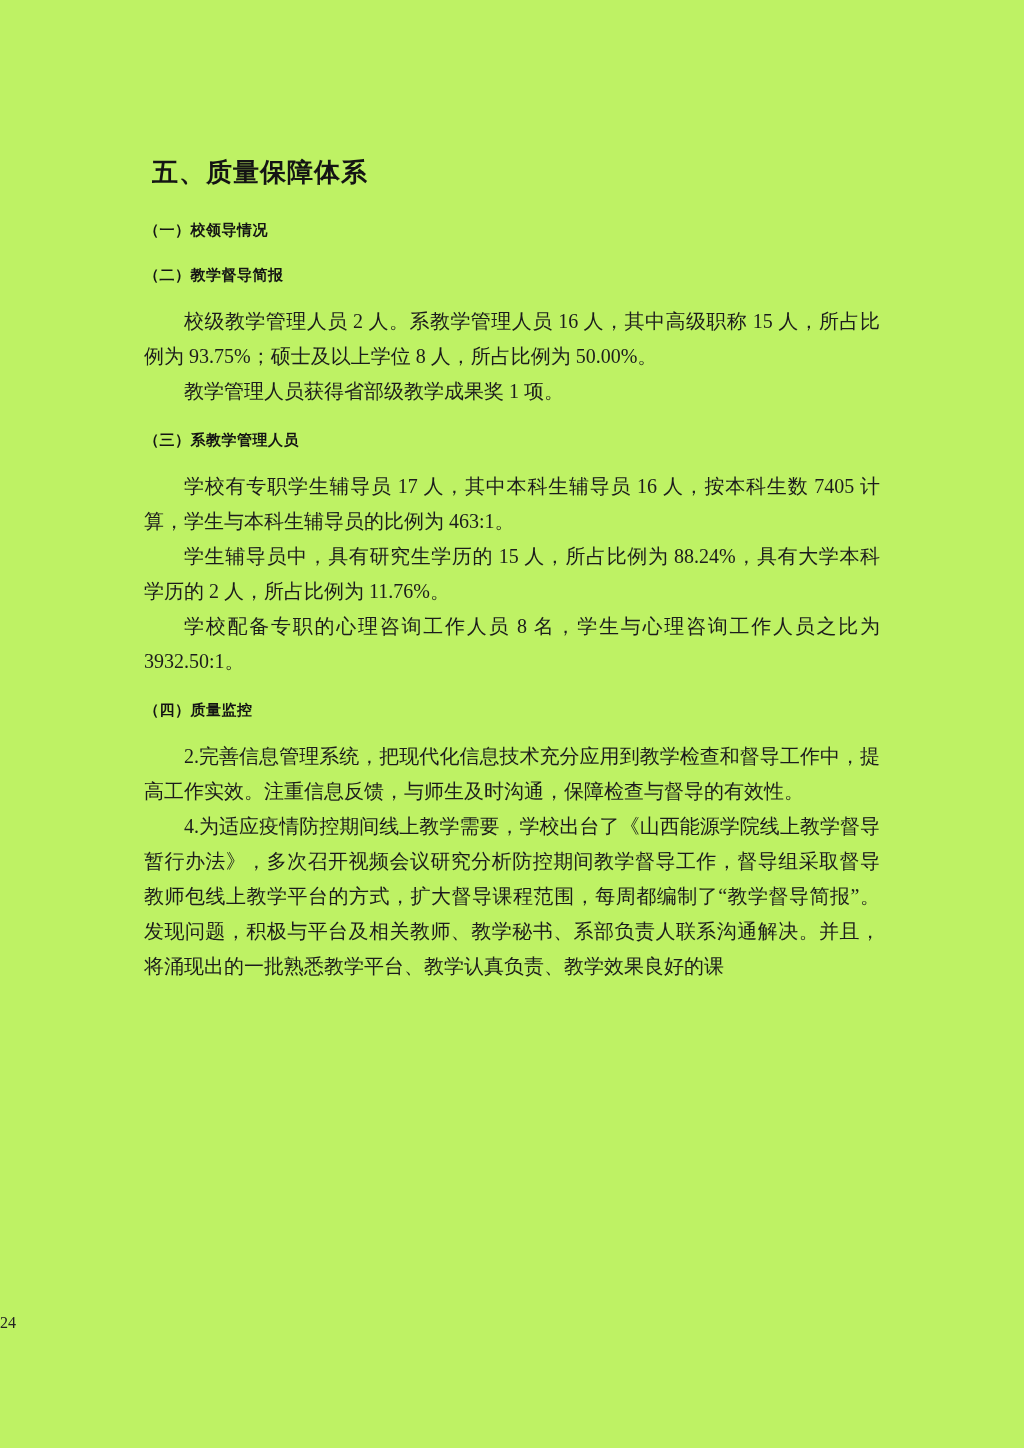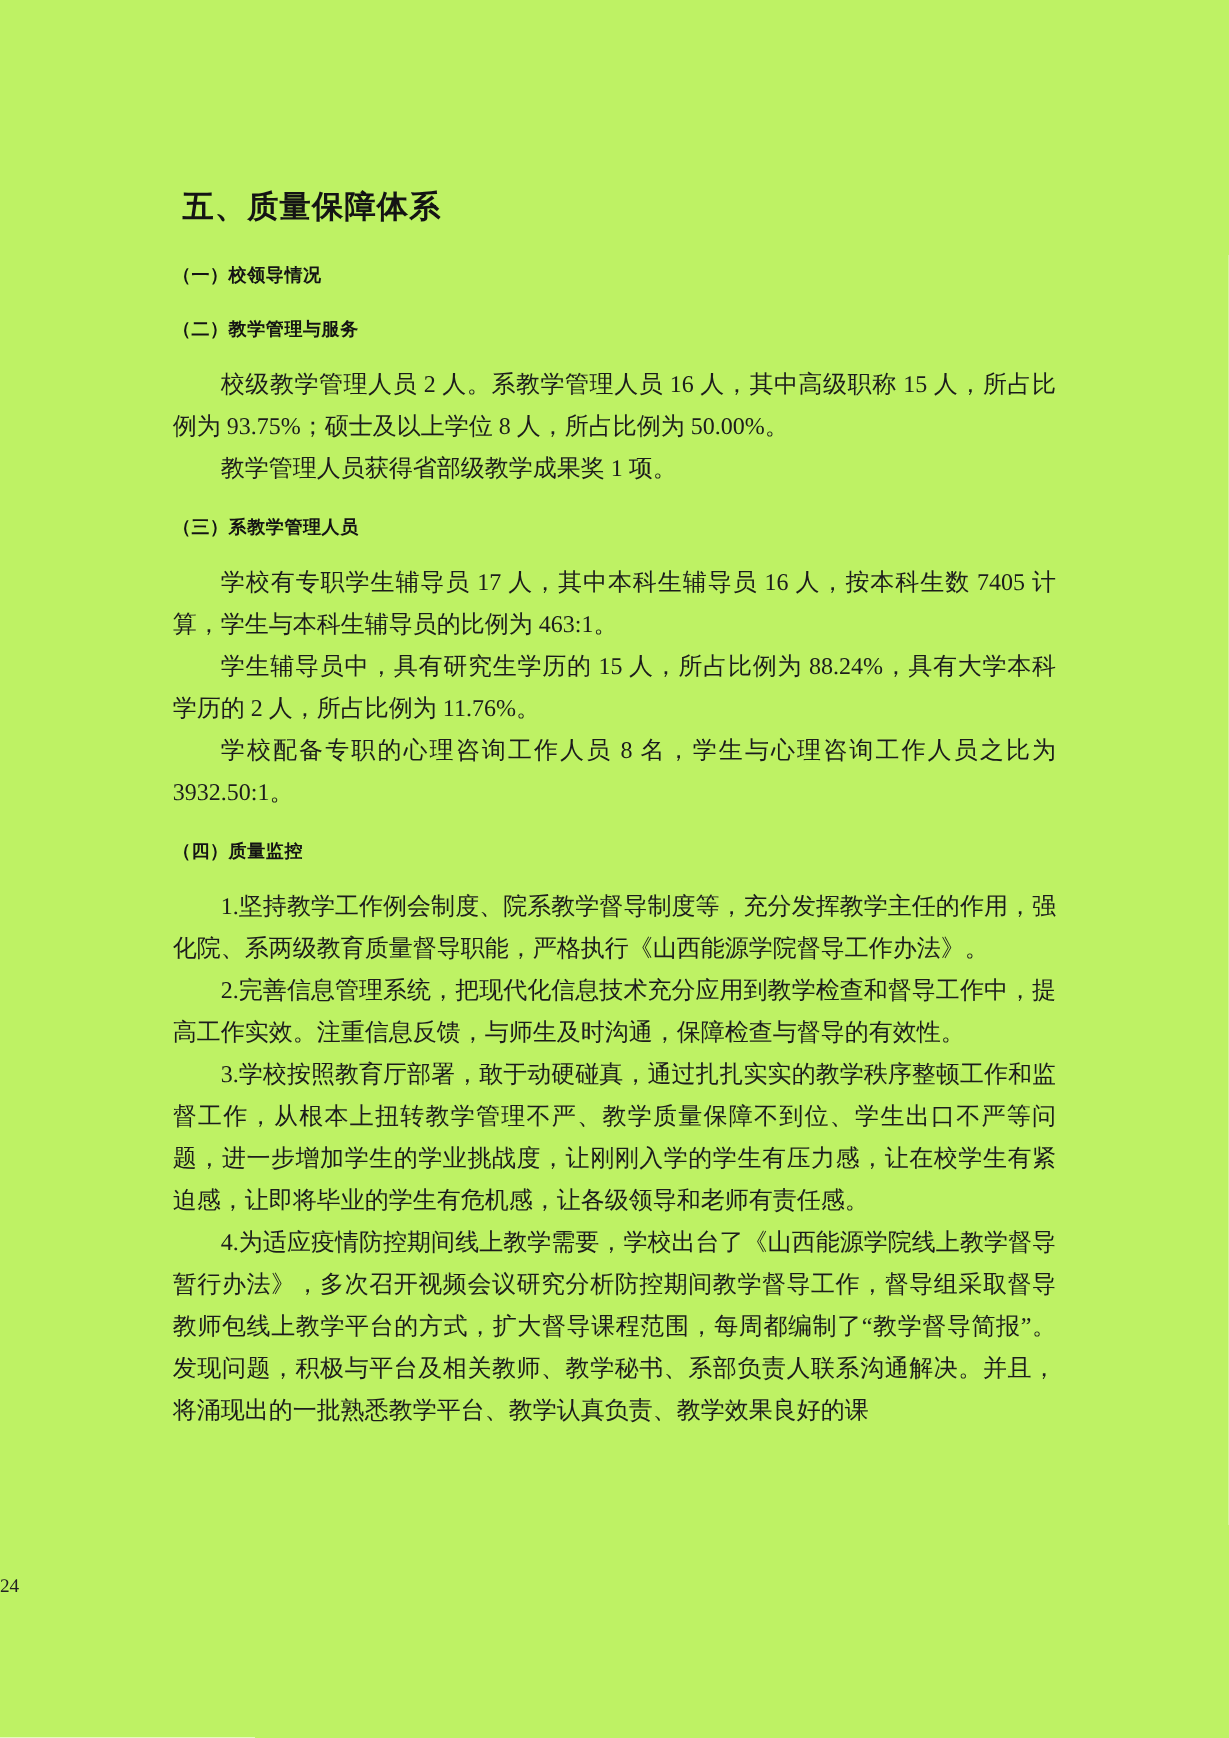--- a/index.html
+++ b/index.html
@@ -66,36 +66,34 @@
 <div class="page">
   <div class="content">
 
     <h1 class="doc-title">五、质量保障体系</h1>
 
     <section>
       <h2 class="sec-heading">（一）校领导情况</h2>
     </section>
 
     <section>
-      <h2 class="sec-heading">（二）教学管理与服务</h2>
+      <h2 class="sec-heading">（二）教学督导简报</h2>
       <p class="body-para">校级教学管理人员 2 人。系教学管理人员 16 人，其中高级职称 15 人，所占比例为 93.75%；硕士及以上学位 8 人，所占比例为 50.00%。</p>
       <p class="body-para">教学管理人员获得省部级教学成果奖 1 项。</p>
     </section>
 
     <section>
       <h2 class="sec-heading">（三）系教学管理人员</h2>
       <p class="body-para">学校有专职学生辅导员 17 人，其中本科生辅导员 16 人，按本科生数 7405 计算，学生与本科生辅导员的比例为 463:1。</p>
       <p class="body-para">学生辅导员中，具有研究生学历的 15 人，所占比例为 88.24%，具有大学本科学历的 2 人，所占比例为 11.76%。</p>
       <p class="body-para">学校配备专职的心理咨询工作人员 8 名，学生与心理咨询工作人员之比为 3932.50:1。</p>
     </section>
 
     <section>
       <h2 class="sec-heading">（四）质量监控</h2>
-      <p class="body-para">1.坚持教学工作例会制度、院系教学督导制度等，充分发挥教学主任的作用，强化院、系两级教育质量督导职能，严格执行《山西能源学院督导工作办法》。</p>
       <p class="body-para">2.完善信息管理系统，把现代化信息技术充分应用到教学检查和督导工作中，提高工作实效。注重信息反馈，与师生及时沟通，保障检查与督导的有效性。</p>
-      <p class="body-para">3.学校按照教育厅部署，敢于动硬碰真，通过扎扎实实的教学秩序整顿工作和监督工作，从根本上扭转教学管理不严、教学质量保障不到位、学生出口不严等问题，进一步增加学生的学业挑战度，让刚刚入学的学生有压力感，让在校学生有紧迫感，让即将毕业的学生有危机感，让各级领导和老师有责任感。</p>
       <p class="body-para">4.为适应疫情防控期间线上教学需要，学校出台了《山西能源学院线上教学督导暂行办法》，多次召开视频会议研究分析防控期间教学督导工作，督导组采取督导教师包线上教学平台的方式，扩大督导课程范围，每周都编制了“教学督导简报”。发现问题，积极与平台及相关教师、教学秘书、系部负责人联系沟通解决。并且，将涌现出的一批熟悉教学平台、教学认真负责、教学效果良好的课</p>
     </section>
 
   </div>
 
   <div class="page-number">24</div>
 </div>
 
 </body></html>

